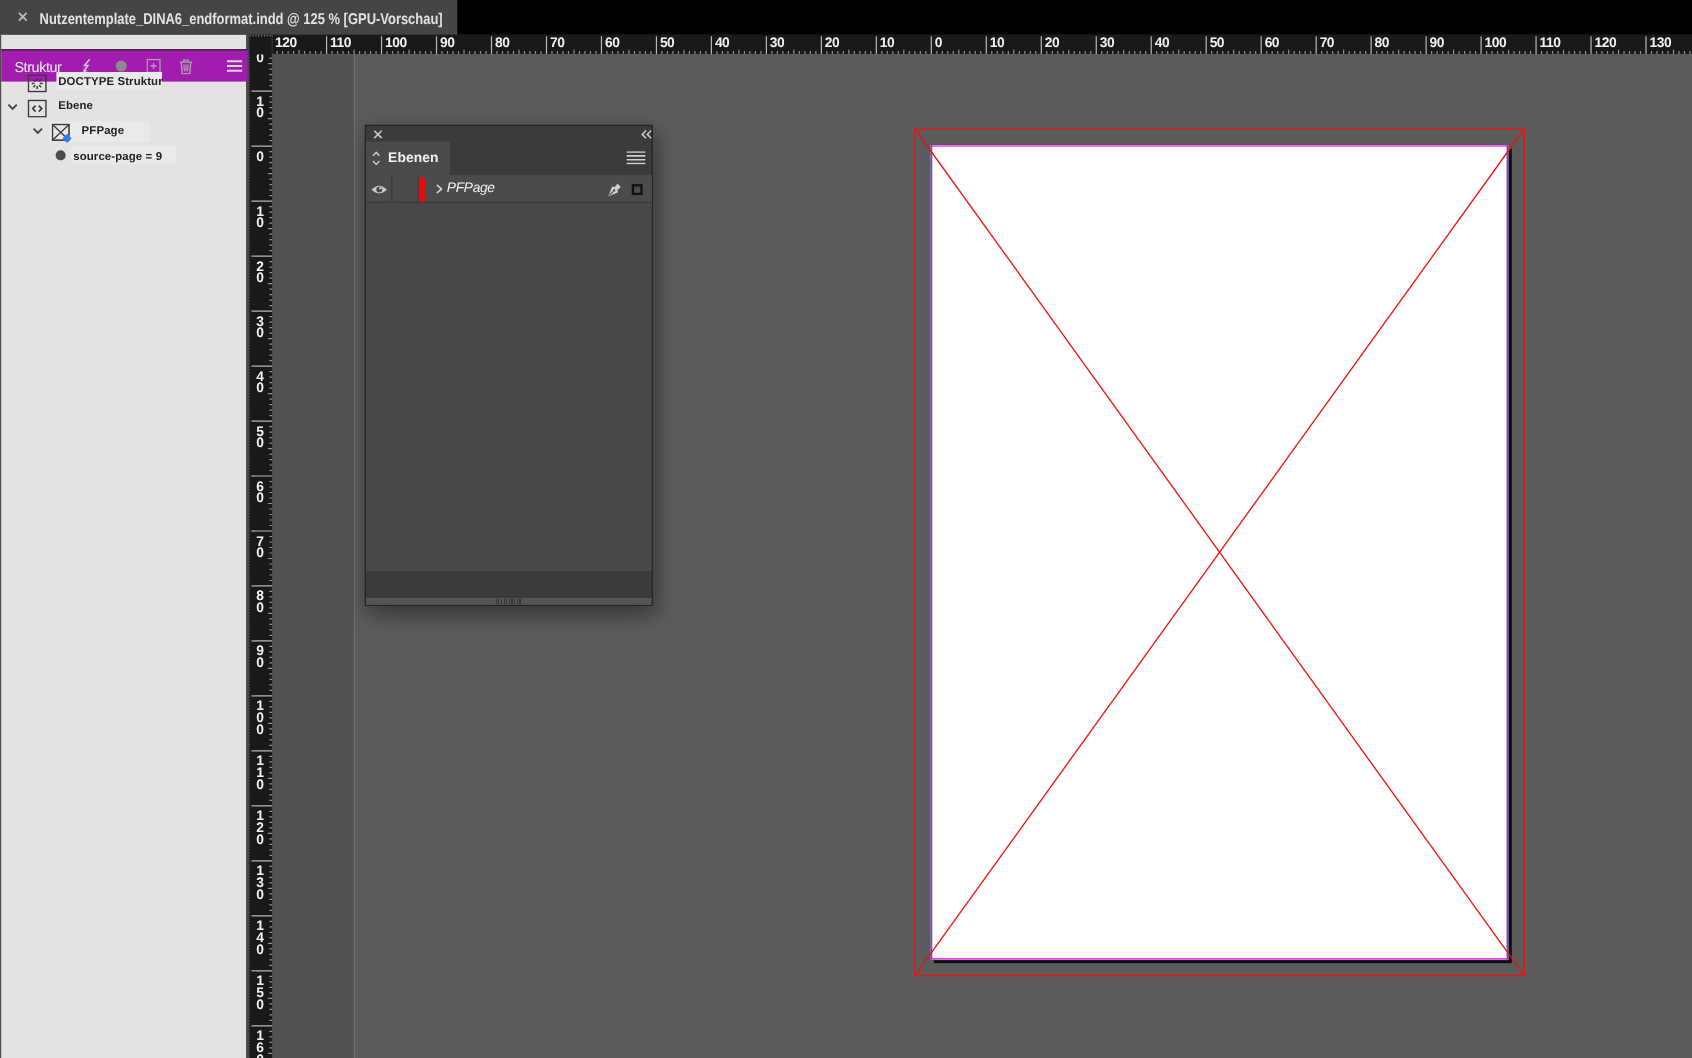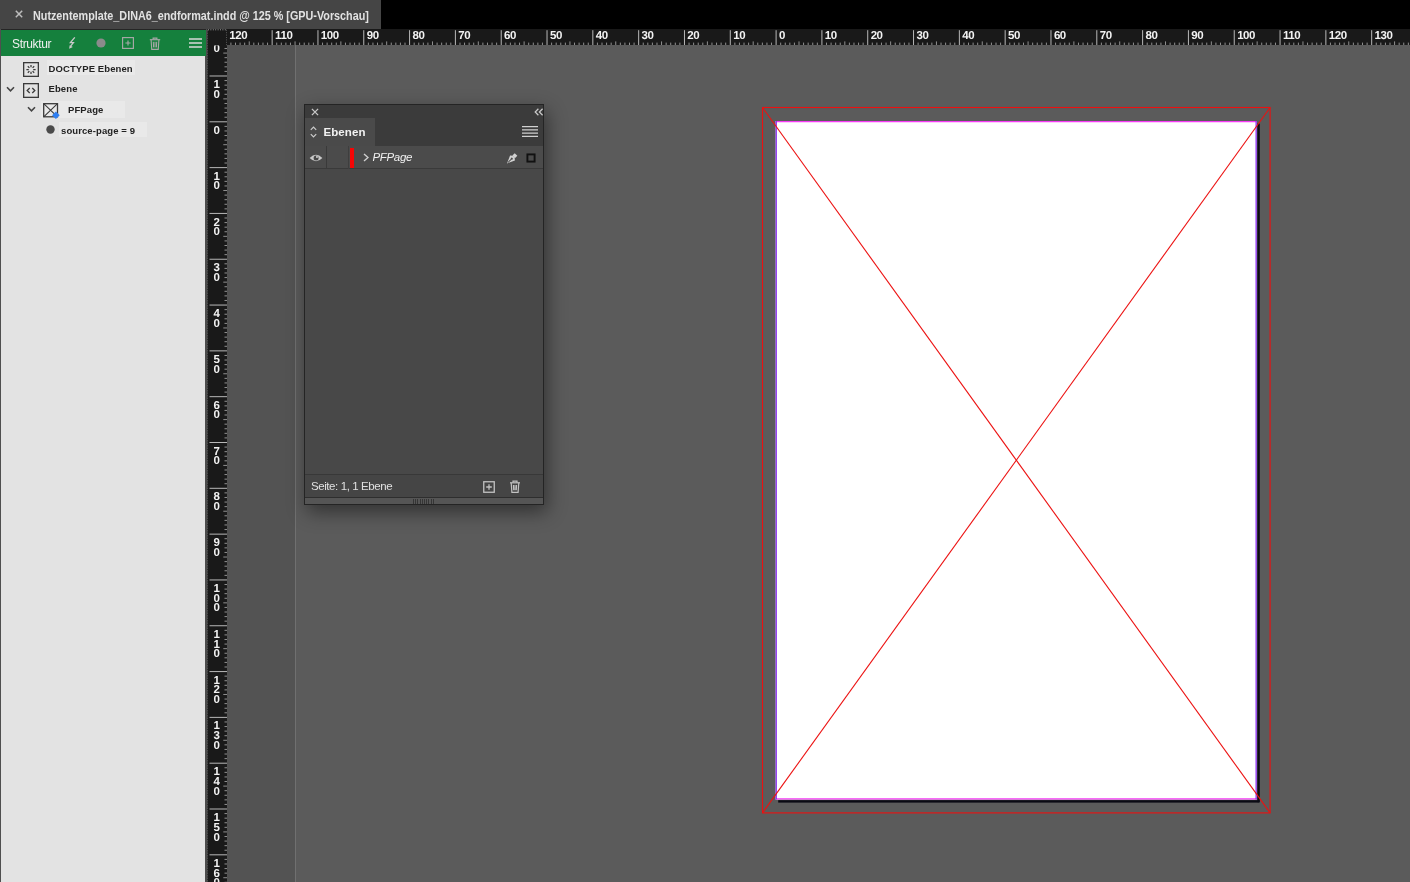--- a/index.html
+++ b/index.html
@@ -5,21 +5,21 @@
 svg text { text-rendering:geometricPrecision; }
 .abs svg, .hic svg, #titleclose svg { display:block; }
 html,body { width:1410px; height:882px; overflow:hidden; background:#5b5b5b;
   font-family:"Liberation Sans", sans-serif; }
 .abs { position:absolute; }
 #titlebar { position:absolute; left:0; top:0; width:1410px; height:28.5px; background:#000000; }
 #titleactive { position:absolute; left:0; top:0; width:381px; height:28.5px; background:#454545; }
 #titletext { position:absolute; left:32.5px; top:7.5px; font-size:13px; font-weight:bold; color:#e2e2e2; white-space:pre; transform:scaleX(0.83); transform-origin:0 0; }
 #titleclose { position:absolute; left:15.3px; top:10.3px; }
 #struktur { position:absolute; left:0; top:28.5px; width:204.5px; height:853.5px; background:#e3e3e3; border-left:1px solid #4f4f4f; }
-#shead { position:absolute; left:0; top:0; width:204.5px; height:27px; background:#15803d; border-top:1px solid #252525; }
+#shead { position:absolute; left:0; top:12px; width:204.5px; height:27px; background:#a21caf; border-top:1px solid #252525; }
 #shead .t { position:absolute; left:11px; top:7.2px; color:#f0f0f0; font-size:12px; letter-spacing:-0.35px; }
 .hic { position:absolute; top:7px; }
 #tree { position:absolute; left:0; top:28px; width:204.5px; bottom:0; }
 .rowbg { position:absolute; background:#e9e9e9; }
 .tl { position:absolute; font-size:9.5px; font-weight:bold; color:#222; letter-spacing:0.1px; white-space:pre; line-height:10px; }
 #strip { position:absolute; left:227.0px; top:44.9px; width:68.5px; height:837.1px; background:#535353; border-right:1px solid #707070; }
 .hruler,.vruler,.pagesvg { position:absolute; }
 
 
 #ebenen { position:absolute; left:304.4px; top:104px; width:239.6px; height:401px; background:#3b3b3b; border:1px solid #242424; box-shadow: 3px 7px 18px rgba(0,0,0,0.45); }
@@ -620,21 +620,21 @@
    <div class="rowbg" style="left:58px;top:65.5px;width:88px;height:15px"></div>
    <span class="abs" style="left:22px;top:5.5px">
         <svg width="16" height="15" viewBox="0 0 16 15" xmlns="http://www.w3.org/2000/svg">
           <rect x="0.65" y="0.65" width="14.7" height="13.7" fill="none" stroke="#3a3a3a" stroke-width="1.3"></rect>
 <g stroke="#3a3a3a" stroke-width="1.25">
             <path d="M8 2.9 V5.3 M8 9.7 V12.1 M3.4 7.5 H5.8 M10.2 7.5 H12.6"></path>
 <path d="M4.8 4.3 L6.4 5.9 M11.2 4.3 L9.6 5.9 M4.8 10.7 L6.4 9.1 M11.2 10.7 L9.6 9.1"></path>
           </g>
         </svg>
       </span>
-   <span class="tl" style="left:47.5px;top:7px">DOCTYPE Ebenen</span>
+   <span class="tl" style="left:47.5px;top:7px">DOCTYPE Struktur</span>
    <span class="abs" style="left:4.5px;top:29px">
         <svg width="9" height="6" viewBox="0 0 9 6" xmlns="http://www.w3.org/2000/svg">
           <path d="M1 1.2 L4.5 4.8 L8 1.2" stroke="#444444" stroke-width="1.6" fill="none"></path>
         </svg>
       </span>
    <span class="abs" style="left:22px;top:26px">
         <svg width="16" height="15" viewBox="0 0 16 15" xmlns="http://www.w3.org/2000/svg">
           <rect x="0.65" y="0.65" width="14.7" height="13.7" fill="none" stroke="#3a3a3a" stroke-width="1.3"></rect>
 <path d="M6.7 5 L4.2 7.5 L6.7 10 M9.3 5 L11.8 7.5 L9.3 10" stroke="#3a3a3a" stroke-width="1.3" fill="none"></path>
         </svg>
@@ -719,33 +719,16 @@
             </g>
           </svg>
         </span>
      <span class="abs" style="left:221px;top:6.5px">
           <svg width="10" height="10" viewBox="0 0 10 10" xmlns="http://www.w3.org/2000/svg">
             <rect x="1.4" y="1.4" width="7.2" height="7.2" fill="none" stroke="#111111" stroke-width="1.9"></rect>
           </svg>
         </span>
    </div>
  </div>
- <div id="eb-bottom">
-      <span class="t">Seite: 1, 1 Ebene</span>
-   <span class="abs" style="left:178px;top:5.5px">
-        <svg width="12" height="12" viewBox="0 0 12 12" xmlns="http://www.w3.org/2000/svg">
-          <rect x="0.75" y="0.75" width="10.5" height="10.5" fill="none" stroke="#c2c2c2" stroke-width="1.3"></rect>
-          <path d="M6 3.2 V8.8 M3.2 6 H8.8" stroke="#c2c2c2" stroke-width="1.3"></path>
-        </svg>
-      </span>
-   <span class="abs" style="left:204px;top:5px">
-        <svg width="12" height="13" viewBox="0 0 12 13" xmlns="http://www.w3.org/2000/svg">
-          <path d="M1 2.8 H11" stroke="#c2c2c2" stroke-width="1.2"></path>
-          <path d="M4 2.6 V1.2 H8 V2.6" stroke="#c2c2c2" stroke-width="1.2" fill="none"></path>
-          <path d="M2.2 2.8 L2.9 12.3 H9.1 L9.8 2.8" stroke="#c2c2c2" stroke-width="1.2" fill="none"></path>
-          <path d="M4.4 5 L4.7 10.3 M6 5 V10.3 M7.6 5 L7.3 10.3" stroke="#c2c2c2" stroke-width="1.1"></path>
-        </svg>
-      </span>
- </div>
  <div id="eb-resize">
       <div class="abs" style="left:108px;top:1px;width:22px;height:5px;background:repeating-linear-gradient(90deg,#353535 0 1px,#565656 1px 2.2px)"></div>
     </div>
 </div>
 
 </body></html>

